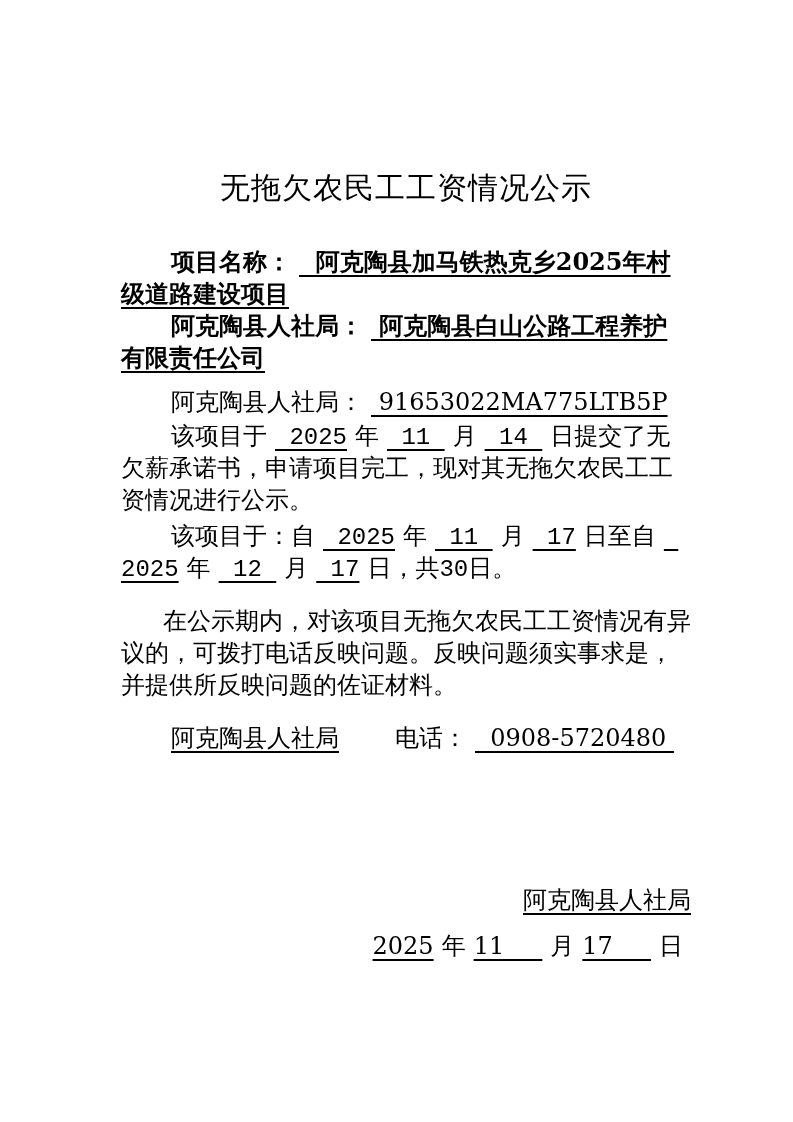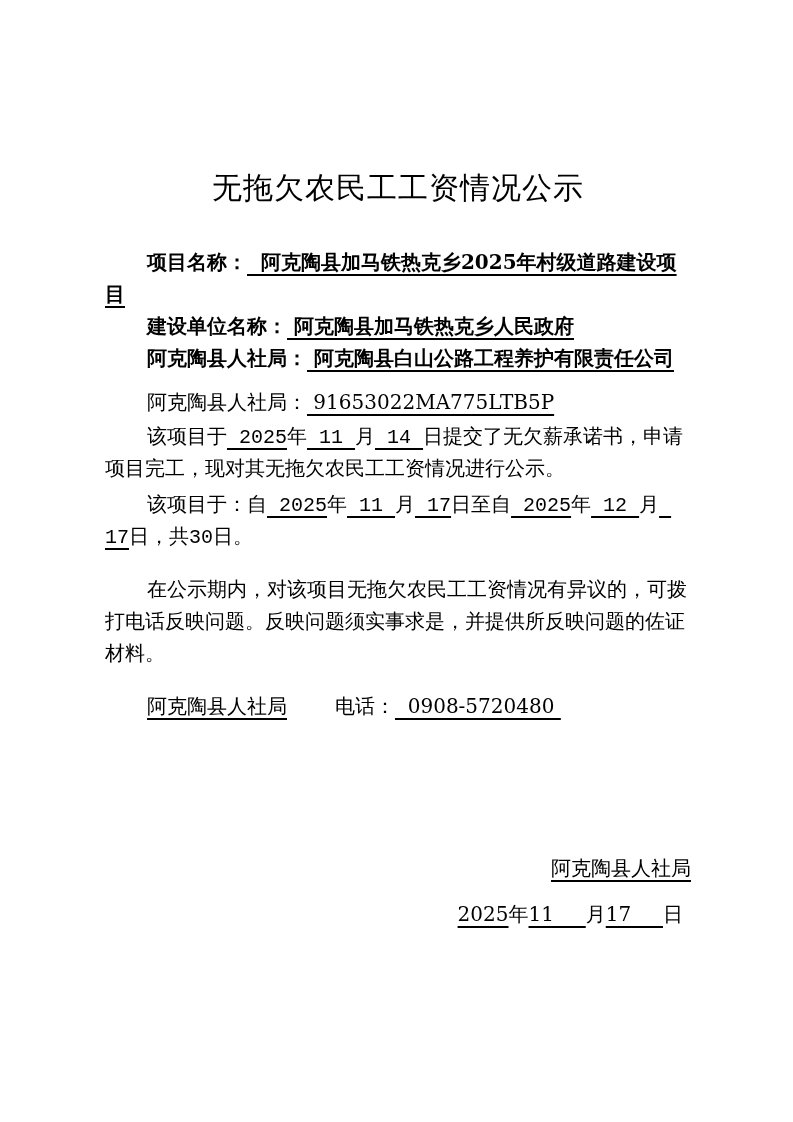--- a/index.html
+++ b/index.html
@@ -1,15 +1,15 @@
 <!DOCTYPE html>
 <html><head>
 <meta charset="utf-8">
 <style>
-  * { box-sizing: border-box; }
+  * { box-sizing: border-box; padding-left: 8px; }
   html, body { margin: 0; padding: 0; background: #ffffff; }
   .page {
     position: relative;
     width: 793px;
     height: 1122px;
     background: #ffffff;
     color: #000000;
     font-family: "DejaVu Serif", "Liberation Serif", serif;
     overflow: hidden;
   }
@@ -21,21 +21,21 @@
   }
   .doc-title {
     margin: 168px 0 38px 0;
     font-size: 30px;
     font-weight: 400;
     line-height: 40px;
     text-align: center;
     letter-spacing: 1px;
   }
   .para {
-    font-size: 20px;
+    font-size: 24px;
     line-height: 32px;
     margin: 0;
     text-indent: 42px;
     font-weight: 400;
   }
   .para.bold { font-weight: 700; }
   .mt12 { margin-top: 12px; }
   .mt5  { margin-top: 19px; }
   .mt4  { margin-top: 4px; font-family: Liberation Mono, monospace; }
   .mt3  { margin-top: 21px; }
@@ -61,21 +61,20 @@
 </head>
 <body>
 
 <div class="page">
   <div class="content">
 
     <h1 class="doc-title">无拖欠农民工工资情况公示</h1>
 
     <p class="para bold"><span>项目名称：</span><span class="u">  阿克陶县加马铁热克乡2025年村级道路建设项目</span></p>
 
-    <p class="para bold"><span>建设单位名称：</span><span class="u"> 阿克陶县加马铁热克乡人民政府</span></p>
 
     <p class="para bold"><span>阿克陶县人社局：</span><span class="u"> 阿克陶县白山公路工程养护有限责任公司</span></p>
 
     <p class="para mt12"><span>阿克陶县人社局：</span><span class="u"> 91653022MA775LTB5P</span></p>
 
     <p class="para mt4"><span>该项目于</span><span class="u"> 2025</span><span>年</span><span class="u"> 11 </span><span>月</span><span class="u"> 14 </span><span>日提交了无欠薪承诺书，申请项目完工，现对其无拖欠农民工工资情况进行公示。</span></p>
 
     <p class="para mt4"><span>该项目于：自</span><span class="u"> 2025</span><span>年</span><span class="u"> 11 </span><span>月</span><span class="u"> 17</span><span>日至自</span><span class="u"> 2025</span><span>年</span><span class="u"> 12 </span><span>月</span><span class="u"> 17</span><span>日，共30日。</span></p>
 
     <p class="para mt5">在公示期内，对该项目无拖欠农民工工资情况有异议的，可拨打电话反映问题。反映问题须实事求是，并提供所反映问题的佐证材料。</p>

